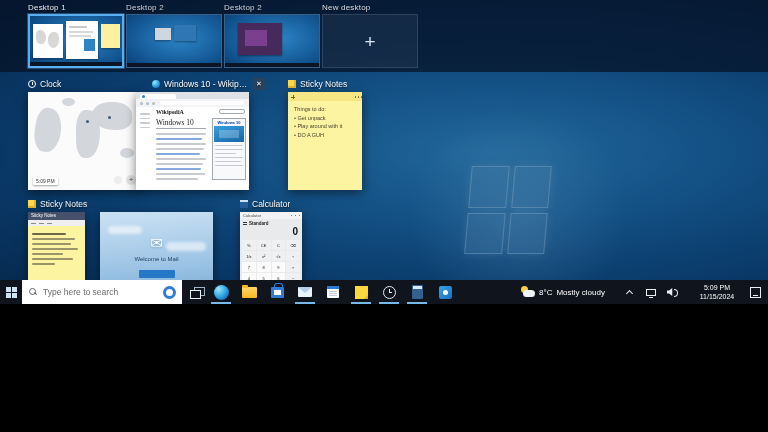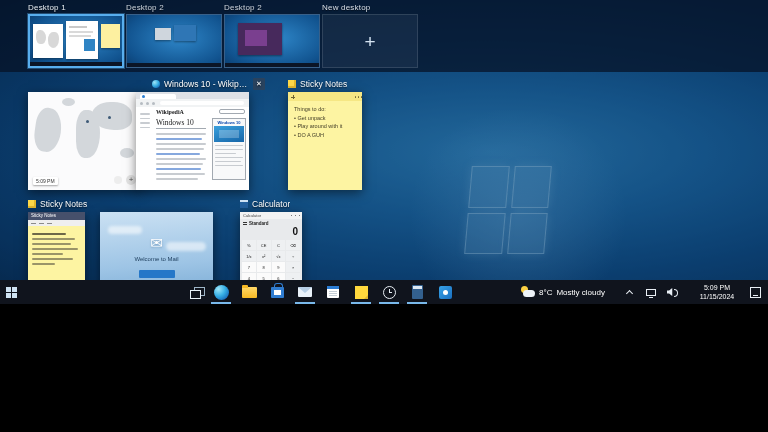--- a/index.html
+++ b/index.html
@@ -204,20 +204,24 @@
     <div class="abs" style="left:13px;top:8px;width:44px;height:32px;background:#47295c;box-shadow:0 1px 2px rgba(0,0,0,.45)">
       <div class="abs" style="left:7px;top:7px;width:22px;height:16px;background:#7a3f8f"></div>
     </div>
     <div class="mini-bar"></div>
   </div>
 
   <div class="abs desk-tile new" style="left:322px;top:14px">
     <span>+</span>
   </div>
 
+  <div class="abs card-title" style="left:28px;top:78px;width:113px">
+    <span class="t-ico ico-clock"></span>
+    <span class="lbl">Clock</span>
+  </div>
   <div class="thumb" style="left:28px;top:92px;width:113px;height:98px;background:#fbfbfc">
     <div>
       <div class="blob" style="left:7px;top:16px;width:26px;height:44px;border-radius:45% 60% 55% 50%;transform:rotate(8deg)"></div>
       <div class="blob" style="left:34px;top:6px;width:13px;height:8px;border-radius:50%"></div>
       <div class="blob" style="left:48px;top:18px;width:24px;height:48px;border-radius:45% 55% 60% 40%"></div>
       <div class="blob" style="left:64px;top:10px;width:40px;height:28px;border-radius:50% 50% 40% 60%"></div>
       <div class="blob" style="left:92px;top:56px;width:14px;height:10px;border-radius:50%"></div>
       <div class="pin" style="left:58px;top:28px"></div>
       <div class="pin" style="left:80px;top:24px"></div>
     </div>
@@ -366,20 +370,25 @@
 
   <div class="abs taskbar">
     <div class="abs start">
       <span class="winglyph">
           <i></i>
           <i></i>
           <i></i>
           <i></i>
         </span>
     </div>
+    <div class="abs searchbox">
+      <span class="mag"></span>
+      <span class="search-text">Type here to search</span>
+      <span class="cortana"></span>
+    </div>
     <div class="abs tvbtn">
         <span class="tvi"></span>
       </div>
 
     <div class="tb-slot open" style="left:208px">
         <span class="i-edge"></span>
       </div>
     <div class="tb-slot" style="left:236px">
         <span class="i-folder"></span>
       </div>

